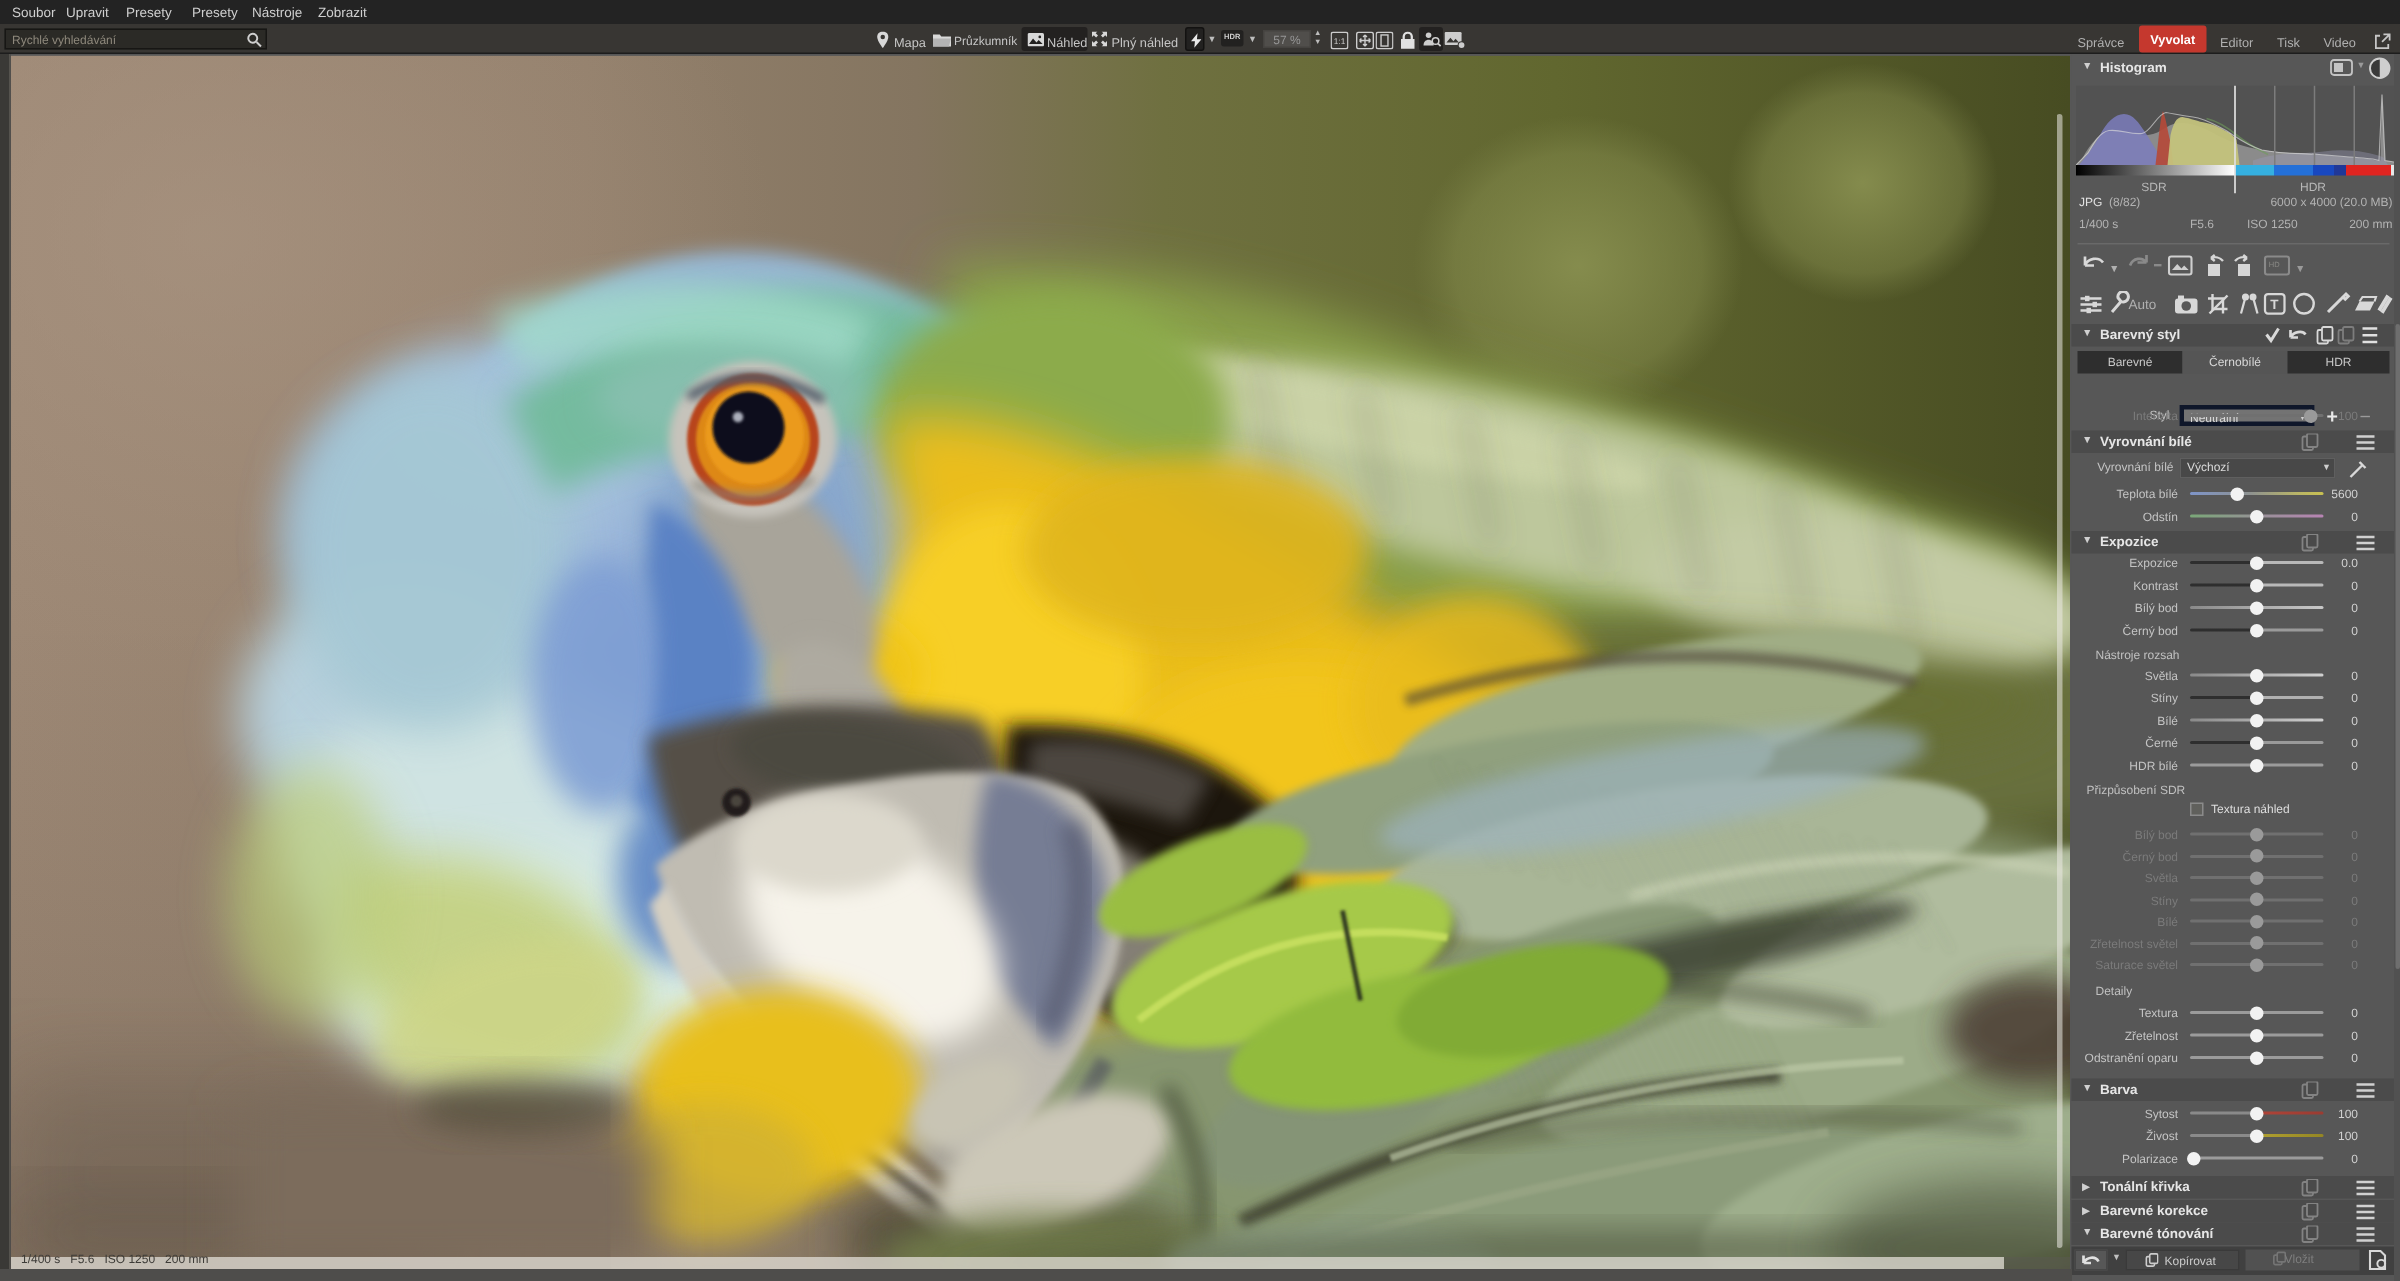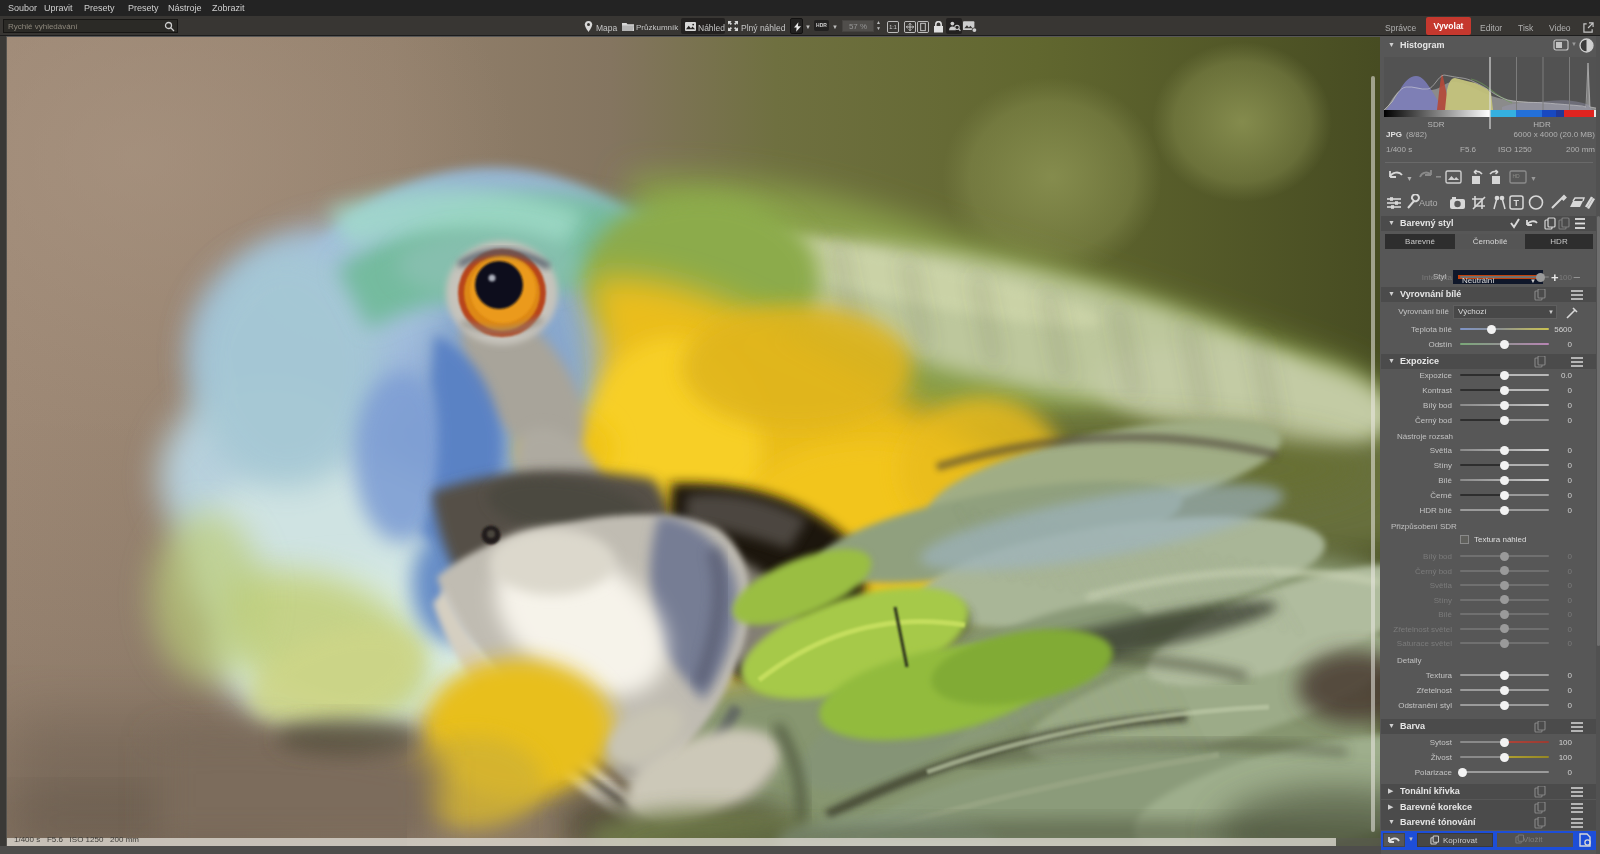--- a/index.html
+++ b/index.html
@@ -397,21 +397,21 @@
 <rect x="132" y="53" width="26" height="7" fill="#2470d8"></rect>
 <rect x="158" y="53" width="14" height="7" fill="#1848c0"></rect>
 <rect x="172" y="53" width="8" height="7" fill="#203898"></rect>
 <rect x="180" y="53" width="30" height="7" fill="#e02420"></rect>
 <rect x="210" y="53" width="2" height="7" fill="#e8e8e8"></rect>
 <line x1="106" y1="0" x2="106" y2="72" stroke="#e0e0e0" stroke-width="1.2" opacity="0.95"></line>
 <text x="52" y="70" fill="#b8b8b8" font-size="8" text-anchor="middle" font-family="Liberation Sans">SDR</text>
 <text x="158" y="70" fill="#b8b8b8" font-size="8" text-anchor="middle" font-family="Liberation Sans">HDR</text>
 </svg>
 <div class="abs" style="left:5px;top:94px;width:210px;height:12px">
-      <span class="abs" style="left:0;font-weight:bold;color:#e2e2e2">JPG</span>
+      <span class="abs" style="left:0;font-weight:normal;color:#e2e2e2">JPG</span>
       <span class="abs" style="left:20px;color:#b2b2b2">(8/82)</span>
       <span class="abs" style="right:1px;color:#b2b2b2">6000 x 4000 (20.0 MB)</span>
     </div>
 <div class="abs" style="left:5px;top:109px;width:210px;height:12px;color:#b2b2b2">
       <span class="abs" style="left:0">1/400 s</span>
       <span class="abs" style="left:74px">F5.6</span>
       <span class="abs" style="left:112px">ISO 1250</span>
       <span class="abs" style="right:1px">200 mm</span>
     </div>
 <div class="abs" style="left:4px;top:126px;width:208px;height:1px;background:#696969"></div>
@@ -493,21 +493,21 @@
           <line x1="66" y1="6.5" x2="76" y2="6.5"></line>
           <line x1="66" y1="11" x2="76" y2="11"></line>
         </g>
       </svg>
     </div>
 <div class="abs" style="left:4px;top:198px;width:70px;height:15px;background:#2e2e2e;color:#c8c8c8;text-align:center;line-height:15px">Barevné</div>
 <div class="abs" style="left:74px;top:198px;width:70px;height:15px;background:#555555;color:#d8d8d8;text-align:center;line-height:15px">Černobílé</div>
 <div class="abs" style="left:144px;top:198px;width:68px;height:15px;background:#2e2e2e;color:#c8c8c8;text-align:center;line-height:15px">HDR</div>
 <div class="abs" style="left:0;top:234px;width:225px;height:15px">
       <span class="abs" style="left:52px;top:2px;color:#c4c4c4">Styl</span>
-      <div class="abs" style="left:72px;top:0;width:90px;height:14px;background:#c2410c;border:5px solid #0f172a;color:#dadada">
+      <div class="abs" style="left:72px;top:0;width:90px;height:14px;background:#737373;border:3px solid #0f172a;color:#dadada">
         <span class="abs" style="left:4px;top:1px">Neutrální</span>
         <span class="abs" style="right:2px;top:3px;font-size:6px;color:#cecece">▼</span>
       </div>
       <span class="abs" style="left:170px;top:0px;color:#e8e8e8;font-size:13px;font-weight:bold">+</span>
       <span class="abs" style="left:192px;top:0px;color:#9a9a9a;font-size:13px">−</span>
     </div>
 <div class="srow dim" style="top:234px">
       <span class="slab">Intenzita</span>
       <div class="strack" style="top:6px;"></div>
       <div class="shandle" style="left:154.6px;top:2.5px"></div>
@@ -674,21 +674,21 @@
       <div class="shandle" style="left:119.0px;top:2.5px"></div>
       <span class="sval">0</span>
     </div>
 <div class="srow" style="top:647px">
       <span class="slab">Zřetelnost</span>
       <div class="strack" style="top:6px;"></div>
       <div class="shandle" style="left:119.0px;top:2.5px"></div>
       <span class="sval">0</span>
     </div>
 <div class="srow" style="top:662px">
-      <span class="slab">Odstranění styl</span>
+      <span class="slab">Odstranění oparu</span>
       <div class="strack" style="top:6px;"></div>
       <div class="shandle" style="left:119.0px;top:2.5px"></div>
       <span class="sval">0</span>
     </div>
 <div class="hdr" style="top:683px;height:15px">
       <span class="arr">▼</span>
       <span class="cap">Barva</span>
       <svg class="abs" style="left:152px;top:2px" width="52" height="12" viewBox="0 0 52 12">
         <g opacity="0.5">
           <rect x="2" y="2" width="7" height="9" rx="1" fill="none" stroke="#bbb" stroke-width="1.2"></rect>
@@ -757,21 +757,21 @@
           <rect x="2" y="2" width="7" height="9" rx="1" fill="none" stroke="#bbb" stroke-width="1.2"></rect>
           <rect x="5" y="0" width="7" height="9" rx="1" fill="#4b4b4b" stroke="#bbb" stroke-width="1.2"></rect>
         </g>
         <g stroke="#d0d0d0" stroke-width="1.6">
           <line x1="38" y1="2" x2="50" y2="2"></line>
           <line x1="38" y1="6" x2="50" y2="6"></line>
           <line x1="38" y1="10" x2="50" y2="10"></line>
         </g>
       </svg>
     </div>
-<div class="abs" style="left:0;top:795px;width:219px;height:19px;background:#1d4ed8">
+<div class="abs" style="left:0;top:795px;width:219px;height:19px;background:#404040">
       <div class="abs" style="left:2px;top:2px;width:22px;height:14px;background:#575757;border:1px solid #464646">
         <svg class="abs" style="left:3px;top:2px" width="13" height="10" viewBox="0 0 13 10">
           <path d="M2 6 C4 2,10 1,12 5 M2 6 L2 1 M2 6 L7 6" stroke="#e0e0e0" stroke-width="1.8" fill="none"></path>
         </svg>
       </div>
       <span class="abs" style="left:27px;top:5px;font-size:6px;color:#c0c0c0">▼</span>
       <div class="abs" style="left:36px;top:2px;width:76px;height:14px;background:#474747;border:1px solid #3a3a3a;color:#cccccc;white-space:nowrap">
         <svg class="abs" style="left:12px;top:1px" width="9" height="10" viewBox="0 0 10 11">
           <rect x="1" y="3" width="6" height="7" rx="1" fill="none" stroke="#ccc" stroke-width="1.2"></rect>
           <rect x="3.5" y="1" width="6" height="7" rx="1" fill="#474747" stroke="#ccc" stroke-width="1.2"></rect>

